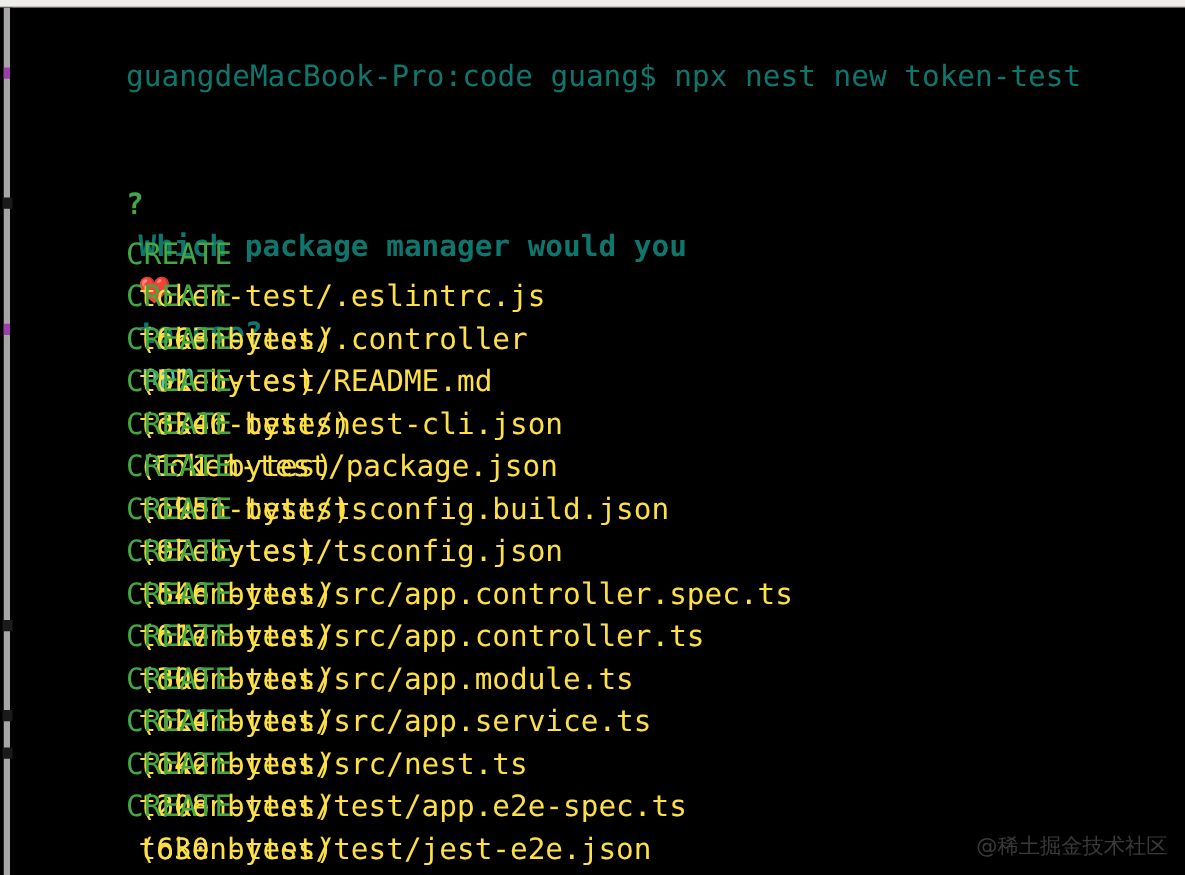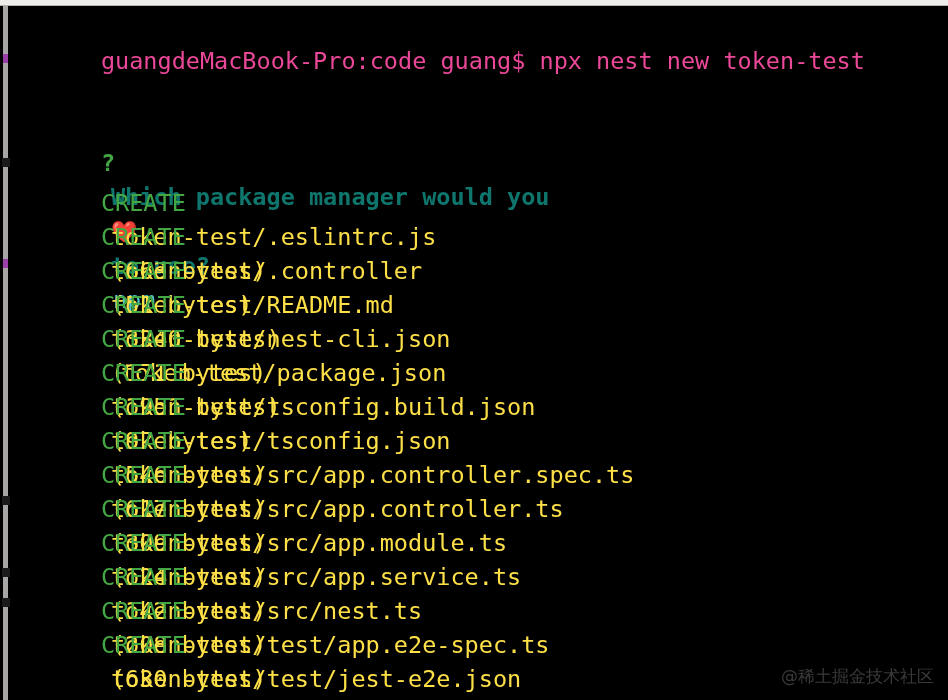--- a/index.html
+++ b/index.html
@@ -73,21 +73,21 @@
   .line {
     position: absolute;
     left: 6px;
     height: 34px;
     line-height: 34px;
     font-size: 23.5px;
     white-space: pre;
     letter-spacing: 0px;
   }
 
-  .fg-white  { color: #ec4899; text-align: center; }
+  .fg-white  { color: #0f766e; text-align: center; }
   .fg-bright { color: #0f766e; }
   .fg-green  { color: #43a843; }
   .fg-cyan   { color: #4fc3d0; }
   .fg-dim    { color: #fde047; }
 
   .bold   { font-weight: bold; }
   .italic { font-style: italic; }
 
   .emoji {
     font-family: "DejaVu Sans", sans-serif;

